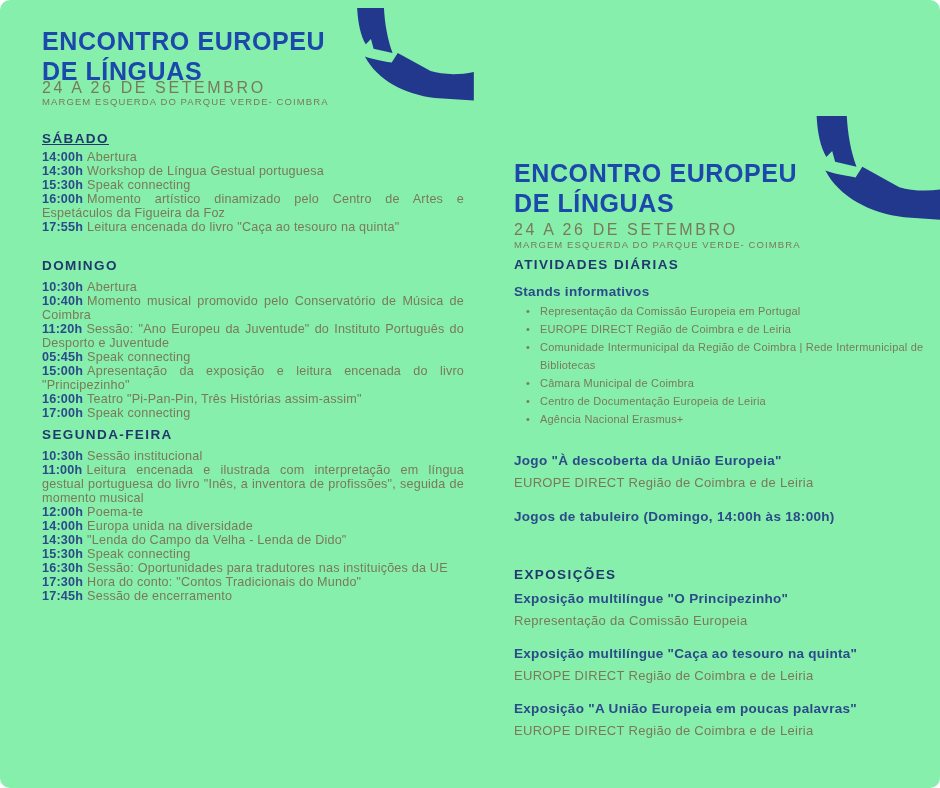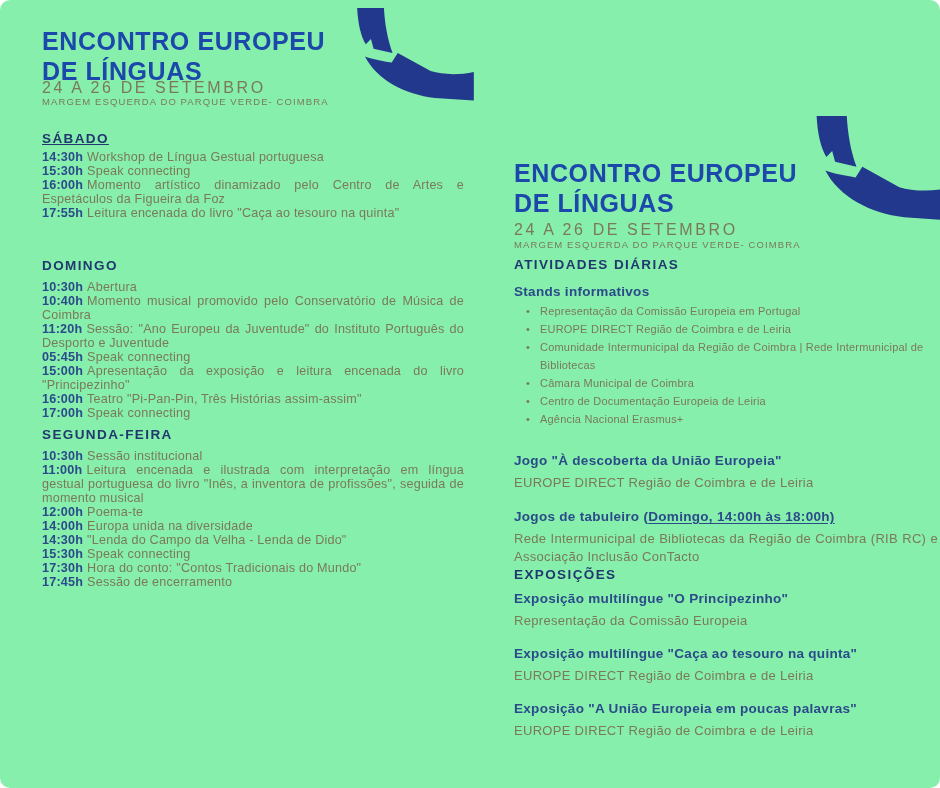--- a/index.html
+++ b/index.html
@@ -42,21 +42,21 @@
     letter-spacing:0.3px;
   }
   .stand-list { list-style:none; }
   .stand-item {
     font-size:11px; color:#7A7A57; line-height:18px;
     padding-left:26px; position:relative; letter-spacing:0.2px;
   }
   .stand-item::before {
     content:"\2022"; position:absolute; left:12px; color:#7A7A57;
   }
-  .underlined { text-decoration:underline; text-underline-offset:2px; }
+  .underlined { text-underline-offset:2px; }
 
   .arc-shape { position:absolute; }
   .arc-left  { left:344px; top:8px;   width:130px; height:102px; }
   .arc-right { left:802px; top:116px; width:146px; height:115px; }
 </style>
 </head>
 <body>
 
 <div class="page">
 
@@ -73,20 +73,21 @@
 
     <div class="abs flyer-title" style="top:26px;">
       <div>ENCONTRO EUROPEU</div>
       <div>DE LÍNGUAS</div>
     </div>
     <div class="abs flyer-date" style="top:79px;">24 A 26 DE SETEMBRO</div>
     <div class="abs flyer-location" style="top:96px;">MARGEM ESQUERDA DO PARQUE VERDE- COIMBRA</div>
 
     <div class="abs section-heading" style="top:131px;text-decoration:underline;">SÁBADO</div>
     <div class="abs event-list" style="top:150px;">
+      <div class="event"><span class="time">14:00h</span><span>Abertura</span></div>
       <div class="event"><span class="time">14:30h</span><span>Workshop de Língua Gestual portuguesa</span></div>
       <div class="event"><span class="time">15:30h</span><span>Speak connecting</span></div>
       <div class="event"><span class="time">16:00h</span><span>Momento artístico dinamizado pelo Centro de Artes e Espetáculos da Figueira da Foz</span></div>
       <div class="event"><span class="time">17:55h</span><span>Leitura encenada do livro "Caça ao tesouro na quinta"</span></div>
     </div>
 
     <div class="abs section-heading" style="top:258px;">DOMINGO</div>
     <div class="abs event-list" style="top:280px;">
       <div class="event"><span class="time">10:30h</span><span>Abertura</span></div>
       <div class="event"><span class="time">10:40h</span><span>Momento musical promovido pelo Conservatório de Música de Coimbra</span></div>
@@ -98,20 +99,21 @@
     </div>
 
     <div class="abs section-heading" style="top:427px;">SEGUNDA-FEIRA</div>
     <div class="abs event-list" style="top:449px;">
       <div class="event"><span class="time">10:30h</span><span>Sessão institucional</span></div>
       <div class="event"><span class="time">11:00h</span><span>Leitura encenada e ilustrada com interpretação em língua gestual portuguesa do livro "Inês, a inventora de profissões", seguida de momento musical</span></div>
       <div class="event"><span class="time">12:00h</span><span>Poema-te</span></div>
       <div class="event"><span class="time">14:00h</span><span>Europa unida na diversidade</span></div>
       <div class="event"><span class="time">14:30h</span><span>"Lenda do Campo da Velha - Lenda de Dido"</span></div>
       <div class="event"><span class="time">15:30h</span><span>Speak connecting</span></div>
+      <div class="event"><span class="time">16:30h</span><span>Sessão: Oportunidades para tradutores nas instituições da UE</span></div>
       <div class="event"><span class="time">17:30h</span><span>Hora do conto: "Contos Tradicionais do Mundo"</span></div>
       <div class="event"><span class="time">17:45h</span><span>Sessão de encerramento</span></div>
     </div>
   </div>
 
   <div class="panel panel-right">
 
     <div class="abs flyer-title" style="top:158px;">
       <div>ENCONTRO EUROPEU</div>
       <div>DE LÍNGUAS</div>
@@ -128,21 +130,20 @@
       <li class="stand-item">Comunidade Intermunicipal da Região de Coimbra | Rede Intermunicipal de Bibliotecas</li>
       <li class="stand-item">Câmara Municipal de Coimbra</li>
       <li class="stand-item">Centro de Documentação Europeia de Leiria</li>
       <li class="stand-item">Agência Nacional Erasmus+</li>
     </ul>
 
     <div class="abs subhead" style="top:453px;">Jogo "À descoberta da União Europeia"</div>
     <div class="abs org-line" style="top:474px;">EUROPE DIRECT Região de Coimbra e de Leiria</div>
 
     <div class="abs subhead" style="top:509px;"><span>Jogos de tabuleiro (</span><span class="underlined">Domingo, 14:00h às 18:00h)</span></div>
-    <div class="abs org-line" style="top:530px;">Rede Intermunicipal de Bibliotecas da Região de Coimbra (RIB RC) e Associação Inclusão ConTacto</div>
 
     <div class="abs section-heading" style="top:567px;">EXPOSIÇÕES</div>
 
     <div class="abs subhead" style="top:591px;">Exposição multilíngue "O Principezinho"</div>
     <div class="abs org-line" style="top:612px;">Representação da Comissão Europeia</div>
 
     <div class="abs subhead" style="top:646px;">Exposição multilíngue "Caça ao tesouro na quinta"</div>
     <div class="abs org-line" style="top:667px;">EUROPE DIRECT Região de Coimbra e de Leiria</div>
 
     <div class="abs subhead" style="top:701px;">Exposição "A União Europeia em poucas palavras"</div>

